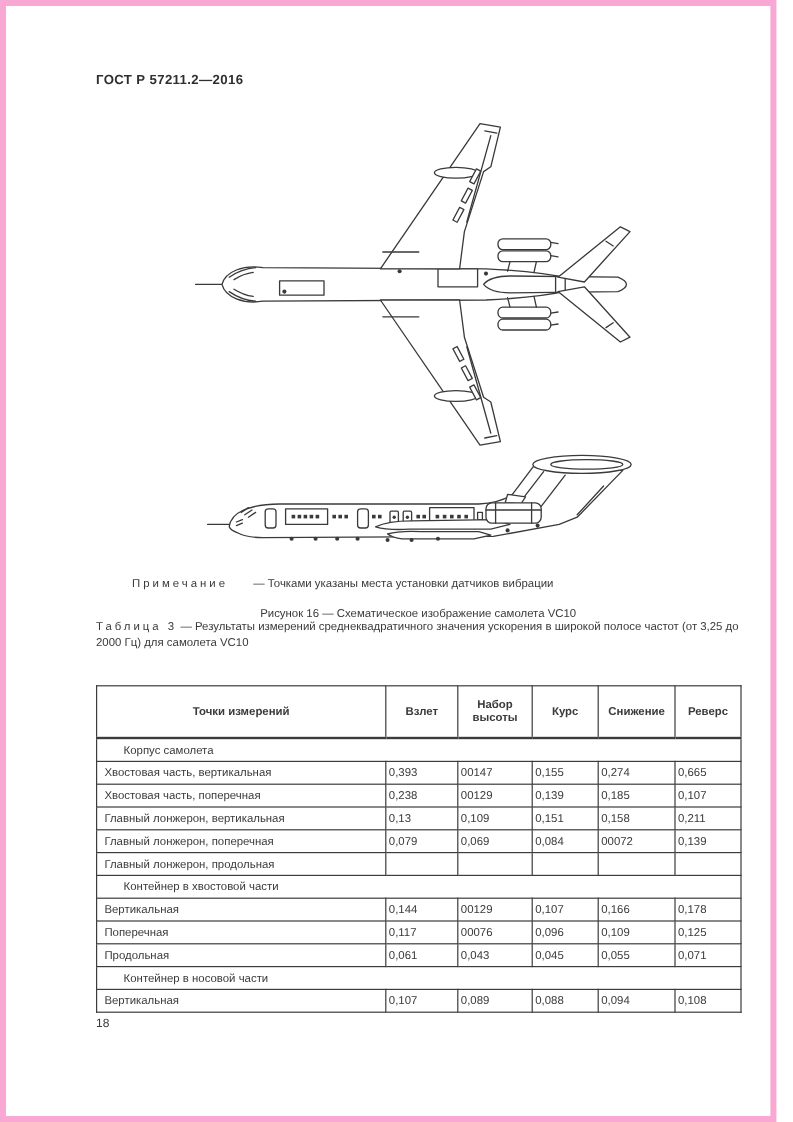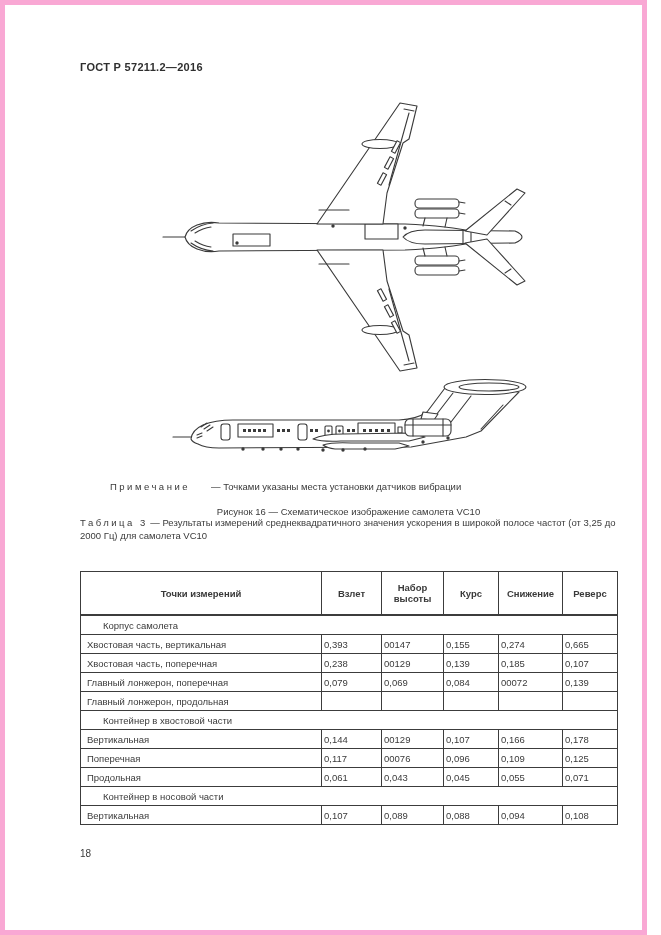--- a/index.html
+++ b/index.html
@@ -209,20 +209,28 @@
         </tr>
         <tr>
           <td class="label-cell">Хвостовая часть, поперечная</td>
           <td class="value-cell">0,238</td>
           <td class="value-cell">00129</td>
           <td class="value-cell">0,139</td>
           <td class="value-cell">0,185</td>
           <td class="value-cell">0,107</td>
         </tr>
         <tr>
+          <td class="label-cell">Главный лонжерон, вертикальная</td>
+          <td class="value-cell">0,13</td>
+          <td class="value-cell">0,109</td>
+          <td class="value-cell">0,151</td>
+          <td class="value-cell">0,158</td>
+          <td class="value-cell">0,211</td>
+        </tr>
+        <tr>
           <td class="label-cell">Главный лонжерон, поперечная</td>
           <td class="value-cell">0,079</td>
           <td class="value-cell">0,069</td>
           <td class="value-cell">0,084</td>
           <td class="value-cell">00072</td>
           <td class="value-cell">0,139</td>
         </tr>
         <tr>
           <td class="label-cell">Главный лонжерон, продольная</td>
           <td class="value-cell"></td>

